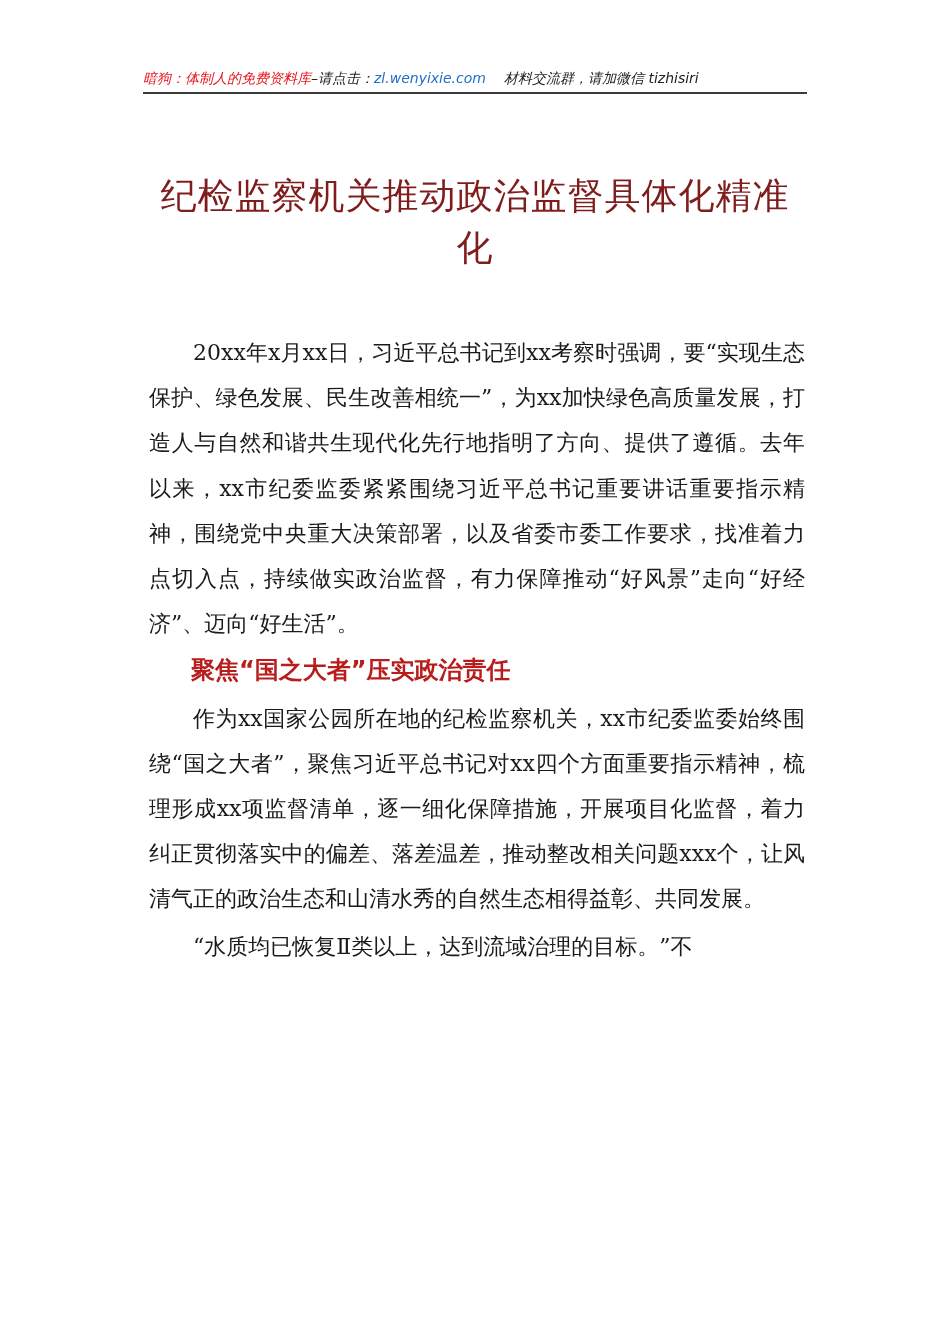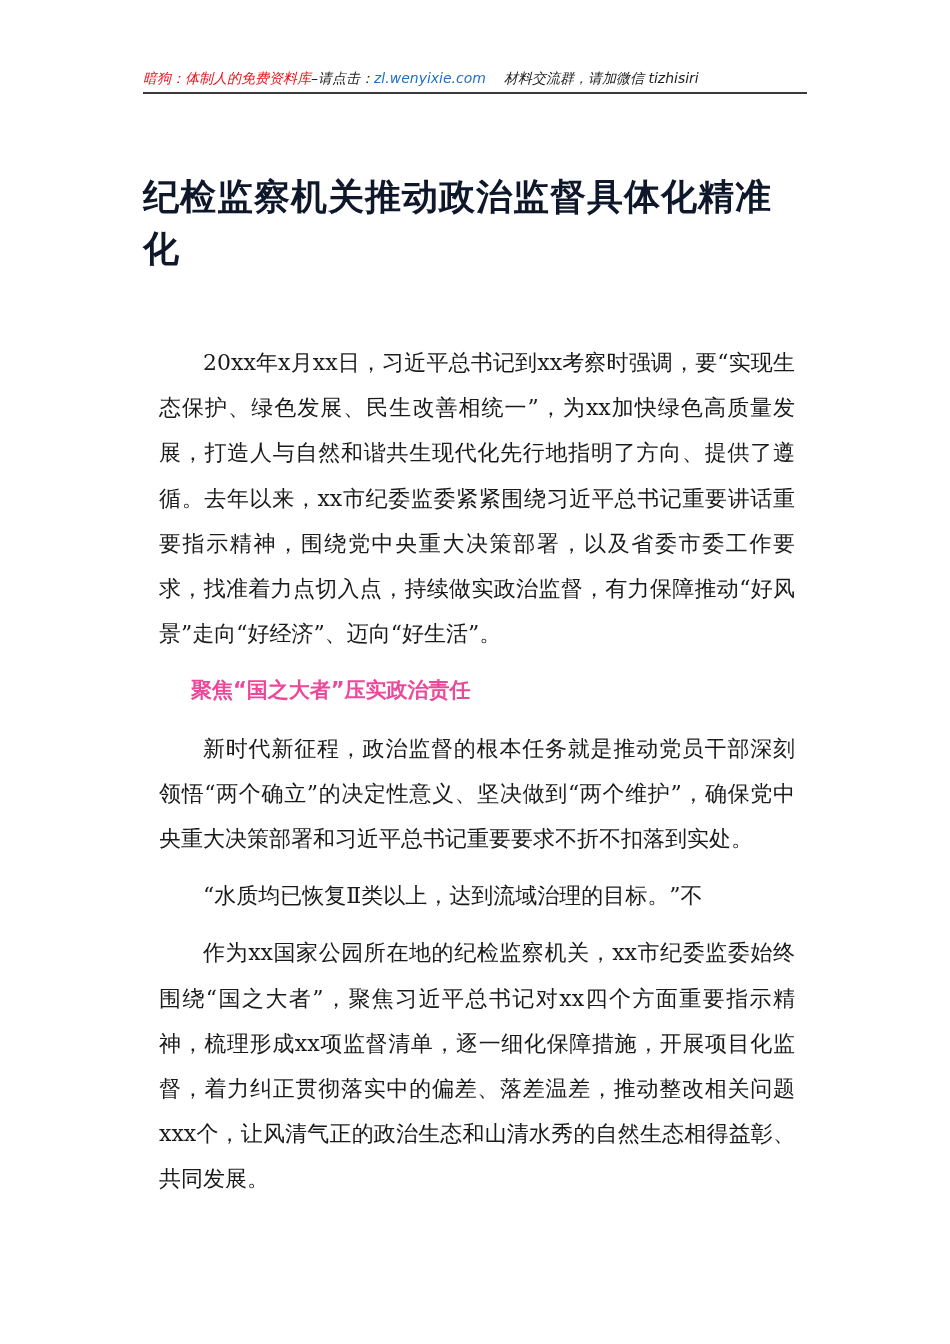--- a/index.html
+++ b/index.html
@@ -10,47 +10,46 @@
     font-size: 14px; line-height: 24px; white-space: nowrap; font-style: italic;
   }
   .header .red { color: #e8141c; }
   .header .dark { color: #222222; }
   .header .blue { color: #1f6fc5; }
   .header-rule {
     position: absolute; left: 143px; top: 92px; width: 664px; height: 2px; background: #3a3a3a;
   }
   .title {
     position: absolute; left: 143px; top: 170px; width: 664px;
-    font-family: "DejaVu Serif", "Liberation Serif", serif; font-weight: bold;
-    font-size: 36px; line-height: 52px; color: #0f172a;
+    font-family: "DejaVu Serif", "Liberation Serif", serif; font-weight: normal;
+    font-size: 36px; line-height: 52px; text-align: center; color: #7f1d1d;
     letter-spacing: 1px;
   }
   .body-text {
     position: absolute; left: 147px; top: 328px; width: 660px;
     font-family: "DejaVu Serif", "Liberation Serif", serif;
     font-size: 22px; line-height: 45.2px; color: #1a1a1a;
     text-align: justify; text-justify: inter-character;
   }
-  .body-text p { margin: 12px; text-indent: 44px; }
+  .body-text p { margin: 2px; text-indent: 44px; }
   .body-text h2 {
     margin: 0; text-indent: 44px; font-family: "DejaVu Sans", "Liberation Sans", sans-serif;
-    font-weight: bold; font-size: 21px; line-height: 45.2px; color: #ec4899;
+    font-weight: bold; font-size: 24px; line-height: 45.2px; color: #b91c1c;
   }
 </style>
 </head>
 <body>
 
 <div class="header">
   <span class="red">暗狗：体制人的免费资料库</span><span class="dark">–请点击：</span><span class="blue">zl.wenyixie.com</span><span style="display:inline-block;width:18px"></span><span class="dark">材料交流群，请加微信 tizhisiri</span>
 </div>
 <div class="header-rule"></div>
 
 <div class="title">
   <div>纪检监察机关推动政治监督具体化精准化</div>
 </div>
 
 <div class="body-text">
   <p>20xx年x月xx日，习近平总书记到xx考察时强调，要“实现生态保护、绿色发展、民生改善相统一”，为xx加快绿色高质量发展，打造人与自然和谐共生现代化先行地指明了方向、提供了遵循。去年以来，xx市纪委监委紧紧围绕习近平总书记重要讲话重要指示精神，围绕党中央重大决策部署，以及省委市委工作要求，找准着力点切入点，持续做实政治监督，有力保障推动“好风景”走向“好经济”、迈向“好生活”。</p>
   <h2>聚焦“国之大者”压实政治责任</h2>
-  <p>新时代新征程，政治监督的根本任务就是推动党员干部深刻领悟“两个确立”的决定性意义、坚决做到“两个维护”，确保党中央重大决策部署和习近平总书记重要要求不折不扣落到实处。</p>
+  <p>作为xx国家公园所在地的纪检监察机关，xx市纪委监委始终围绕“国之大者”，聚焦习近平总书记对xx四个方面重要指示精神，梳理形成xx项监督清单，逐一细化保障措施，开展项目化监督，着力纠正贯彻落实中的偏差、落差温差，推动整改相关问题xxx个，让风清气正的政治生态和山清水秀的自然生态相得益彰、共同发展。</p>
   <p>“水质均已恢复Ⅱ类以上，达到流域治理的目标。”不</p>
-  <p>作为xx国家公园所在地的纪检监察机关，xx市纪委监委始终围绕“国之大者”，聚焦习近平总书记对xx四个方面重要指示精神，梳理形成xx项监督清单，逐一细化保障措施，开展项目化监督，着力纠正贯彻落实中的偏差、落差温差，推动整改相关问题xxx个，让风清气正的政治生态和山清水秀的自然生态相得益彰、共同发展。</p>
 </div>
 
 </body></html>

